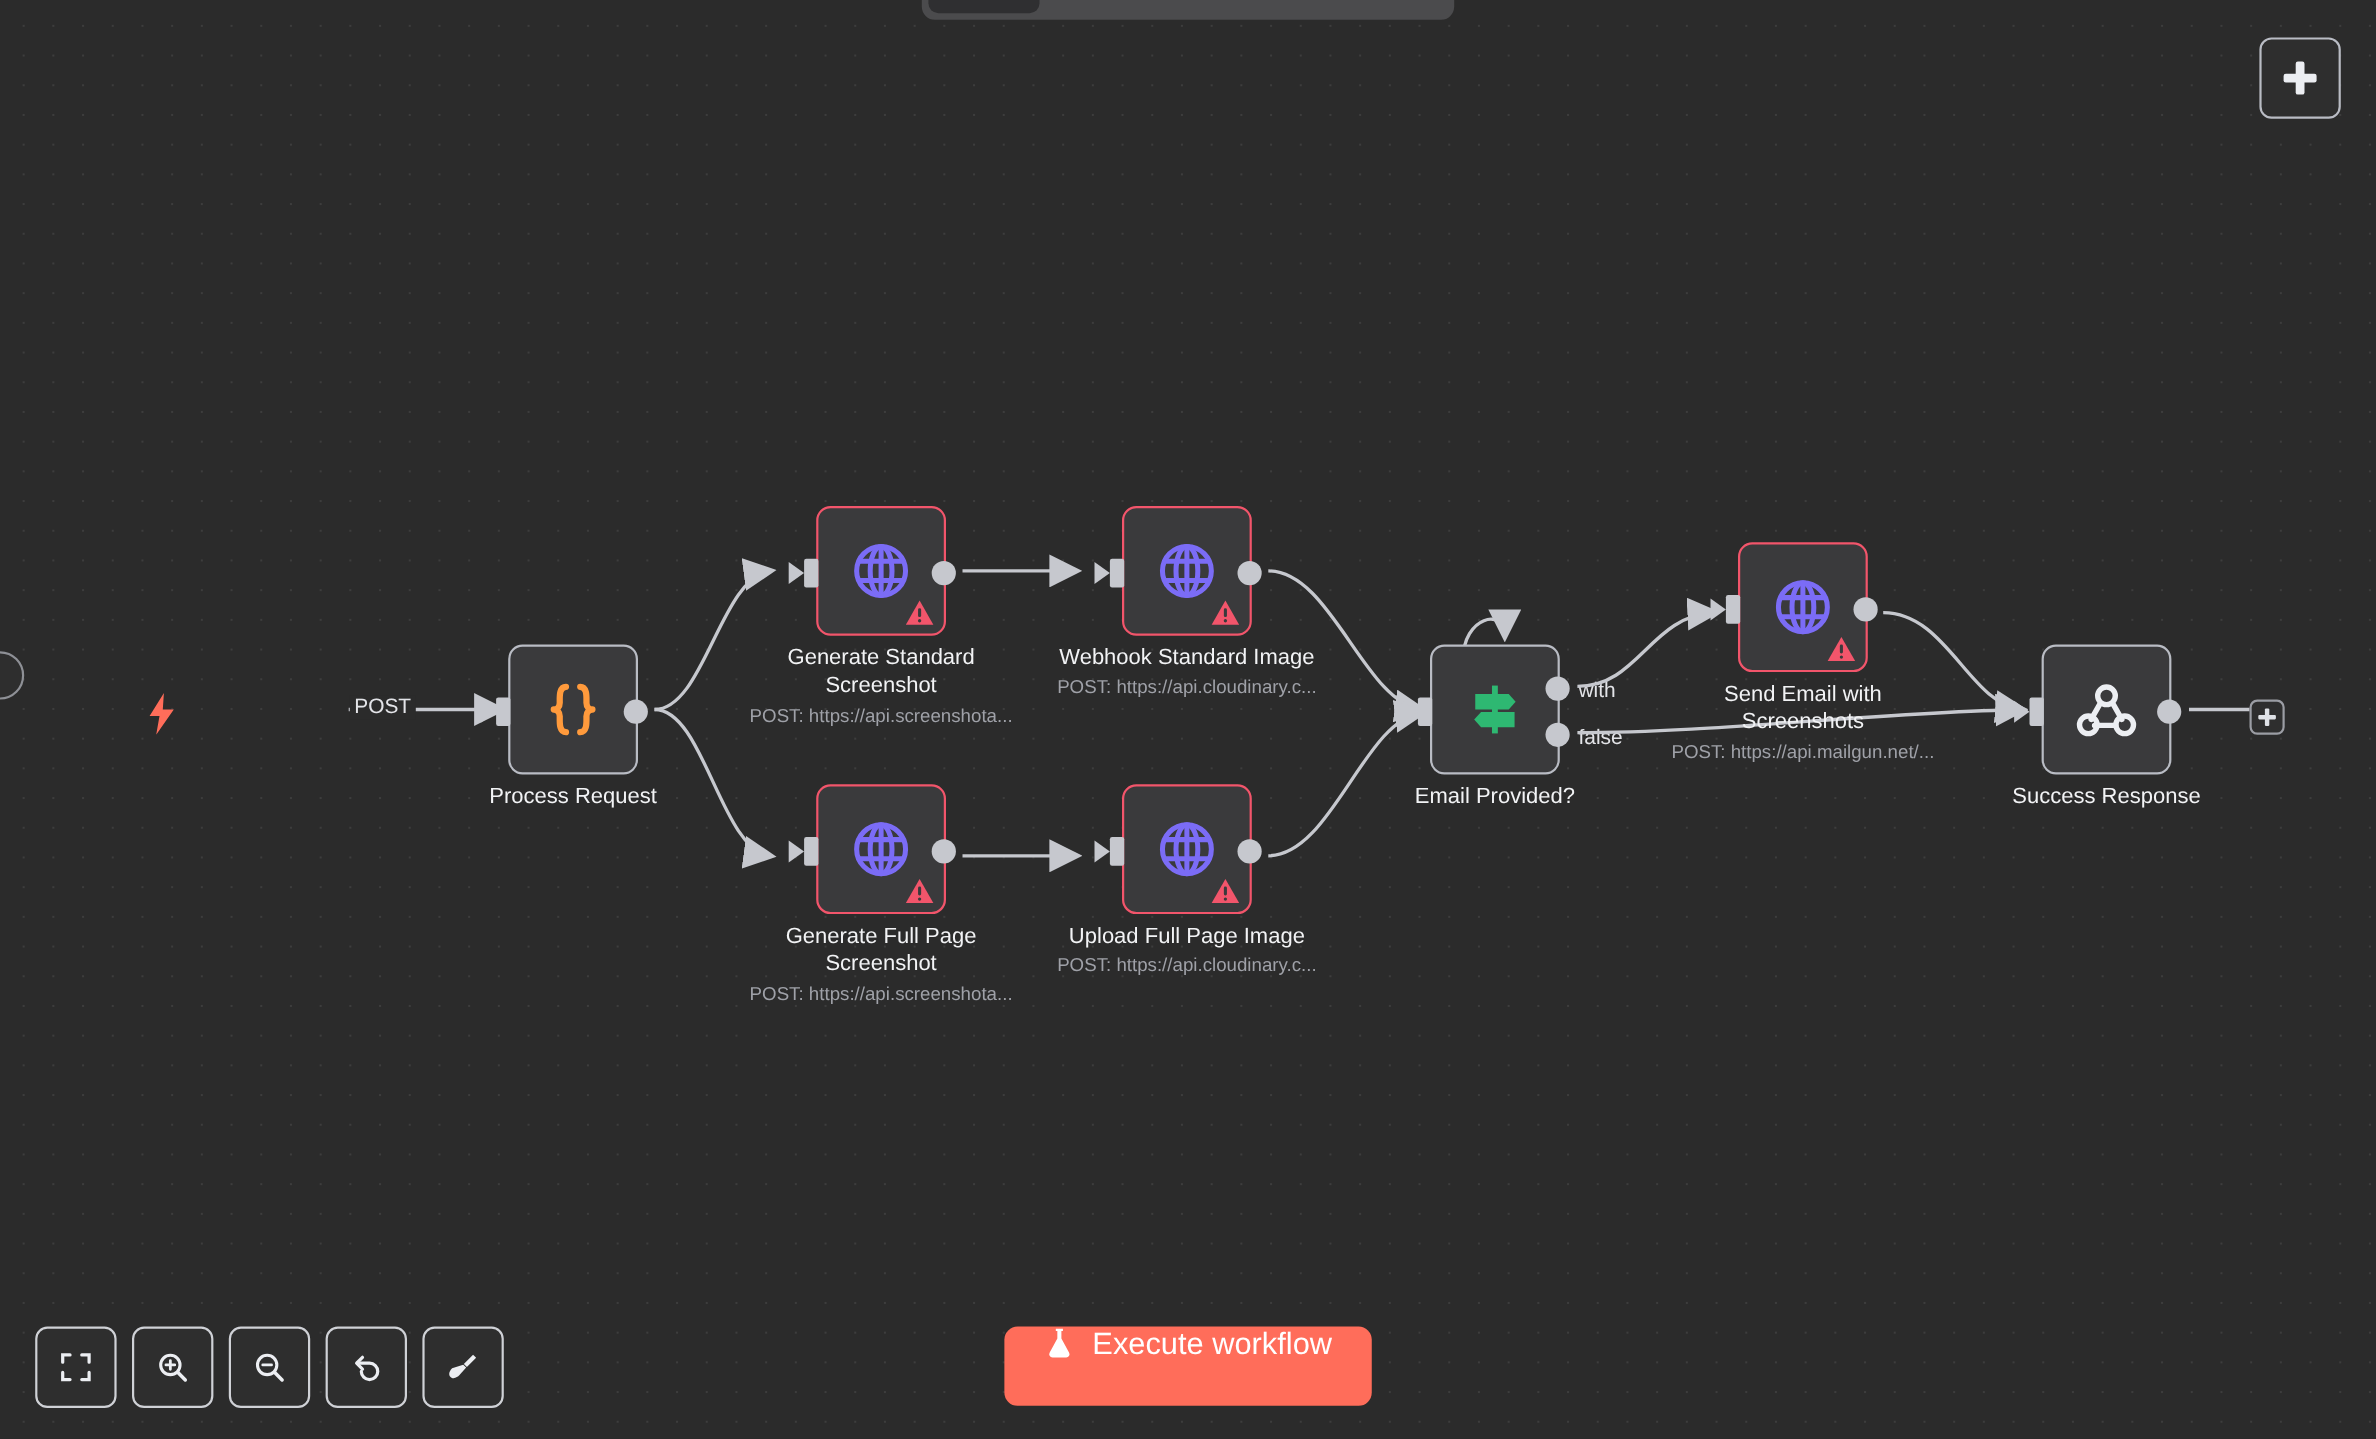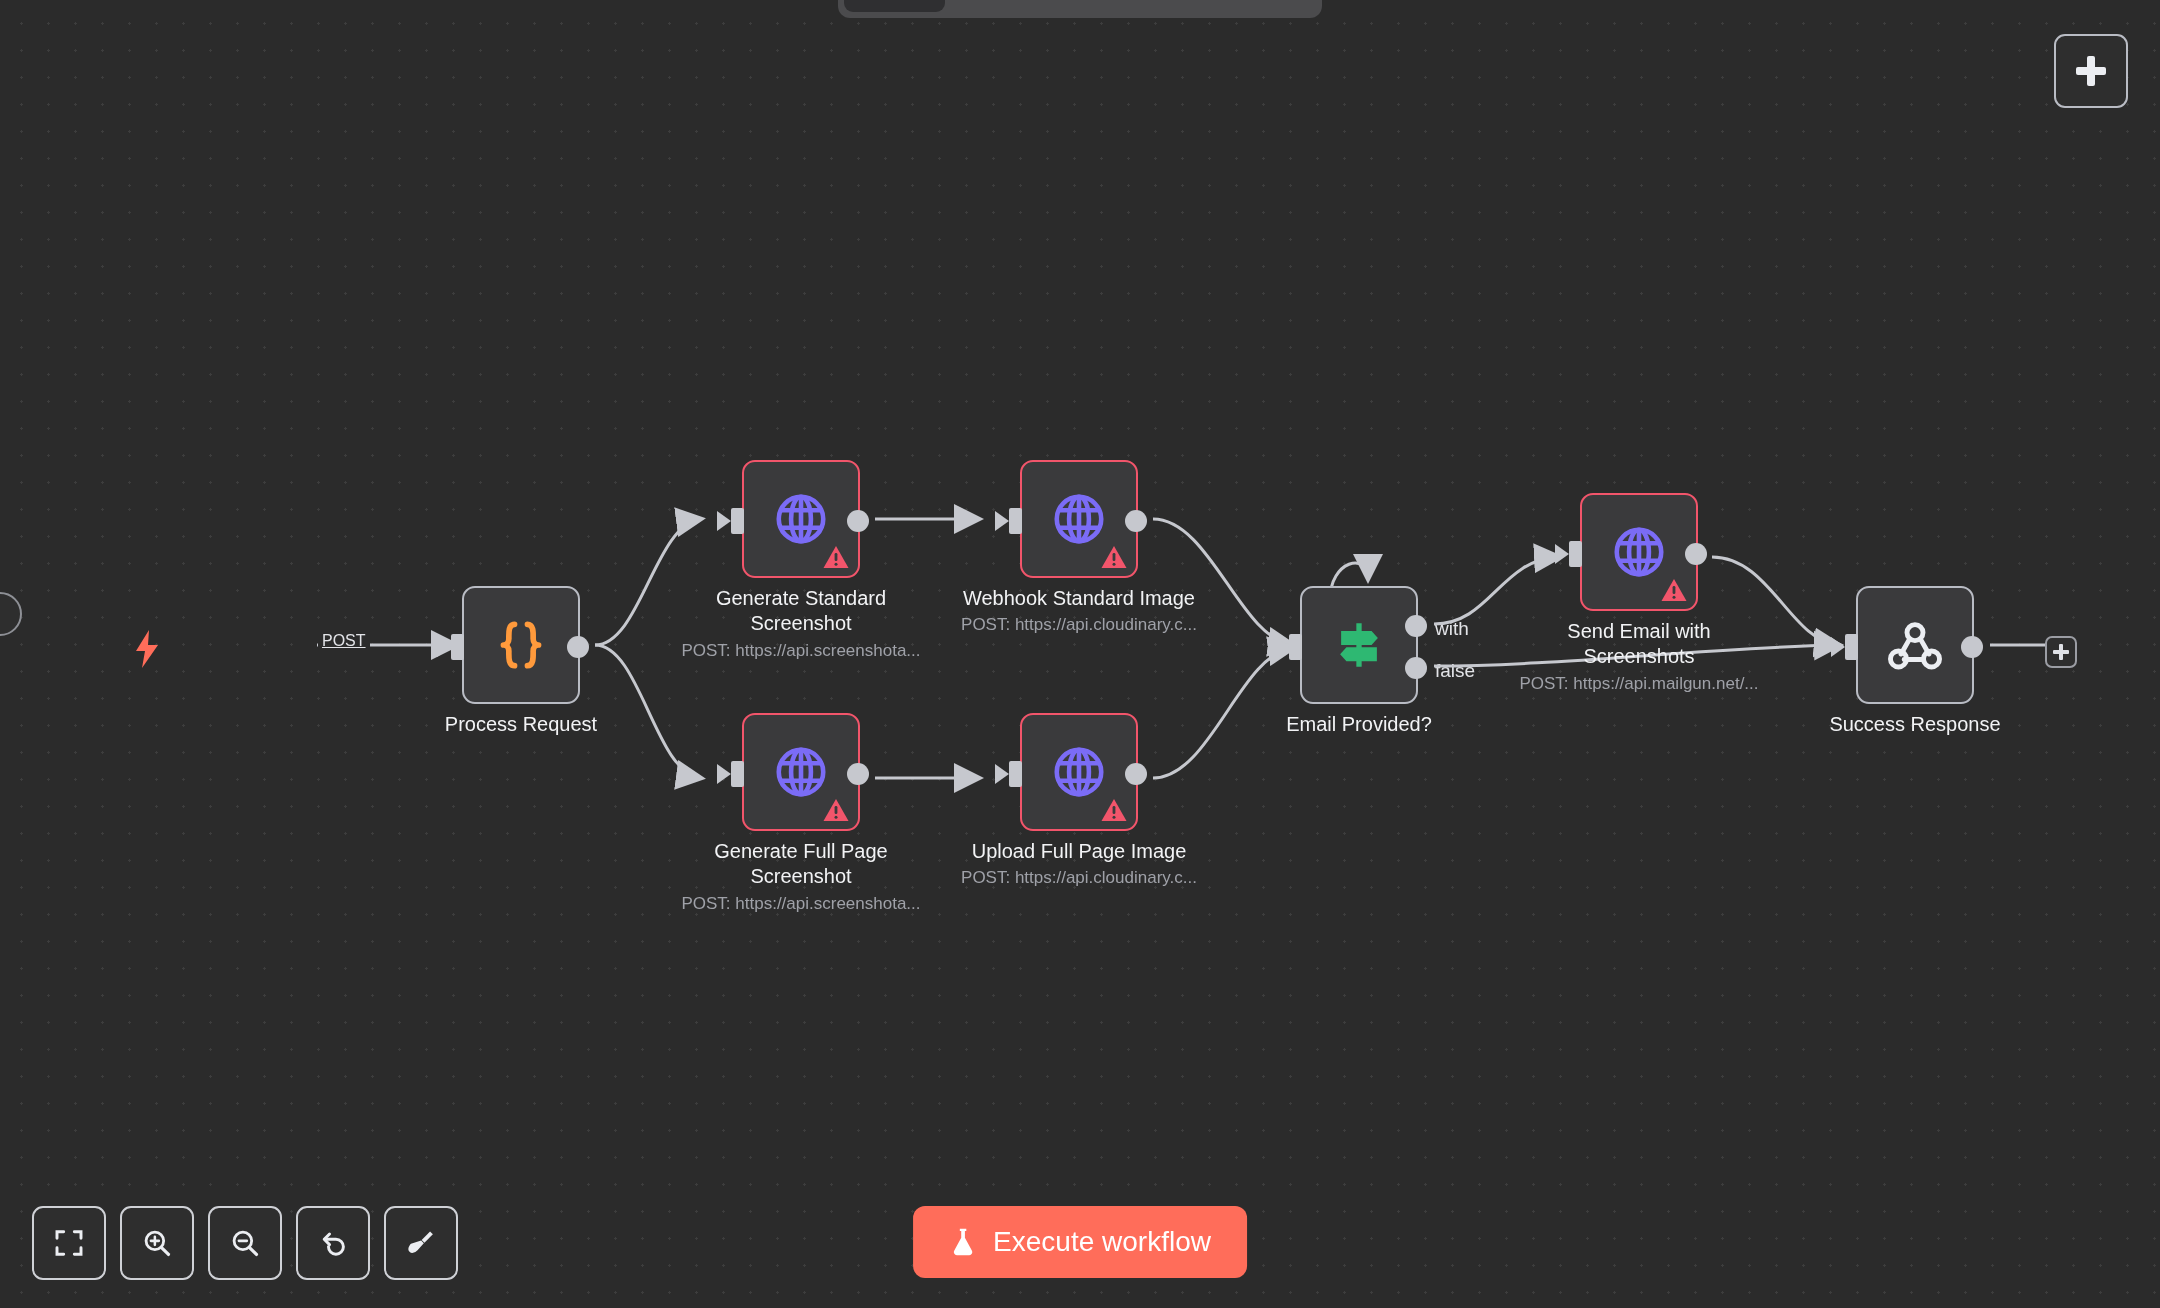--- a/index.html
+++ b/index.html
@@ -198,27 +198,26 @@
   .end-plus .mini-plus { position: relative; width: 16px; height: 16px; }
   .end-plus .mini-plus::before, .end-plus .mini-plus::after {
     content:""; position:absolute; background:#dfe1e6; border-radius:1px;
   }
   .end-plus .mini-plus::before { left:0; top:6px; width:16px; height:4px; }
   .end-plus .mini-plus::after  { top:0; left:6px; height:16px; width:4px; }
 
   
   .wire-label {
     position: absolute;
-    font-size: 16px;
+    font-size: 19px;
     color: #e3e4e8;
     background: #2b2b2b;
     padding: 0 4px;
     z-index: 18;
     pointer-events: none;
-    text-decoration: underline;
   }
 
   
   .tool-bar {
     position: absolute;
     left: 32px; bottom: 28px;
     display: flex;
     gap: 14px;
     z-index: 30;
   }
@@ -239,21 +238,21 @@
     bottom: 30px;
     height: 72px;
     padding: 0 36px;
     background: #ff6d5a;
     border: none;
     border-radius: 12px;
     color: #ffffff;
     font-size: 28px;
     font-family: "Liberation Sans", sans-serif;
     display: flex;
-    align-items: center;
+    align-items: flex-start;
     gap: 16px;
     cursor: pointer;
     z-index: 30;
   }
 </style>
 </head>
 <body>
 
 <div id="app">
 

